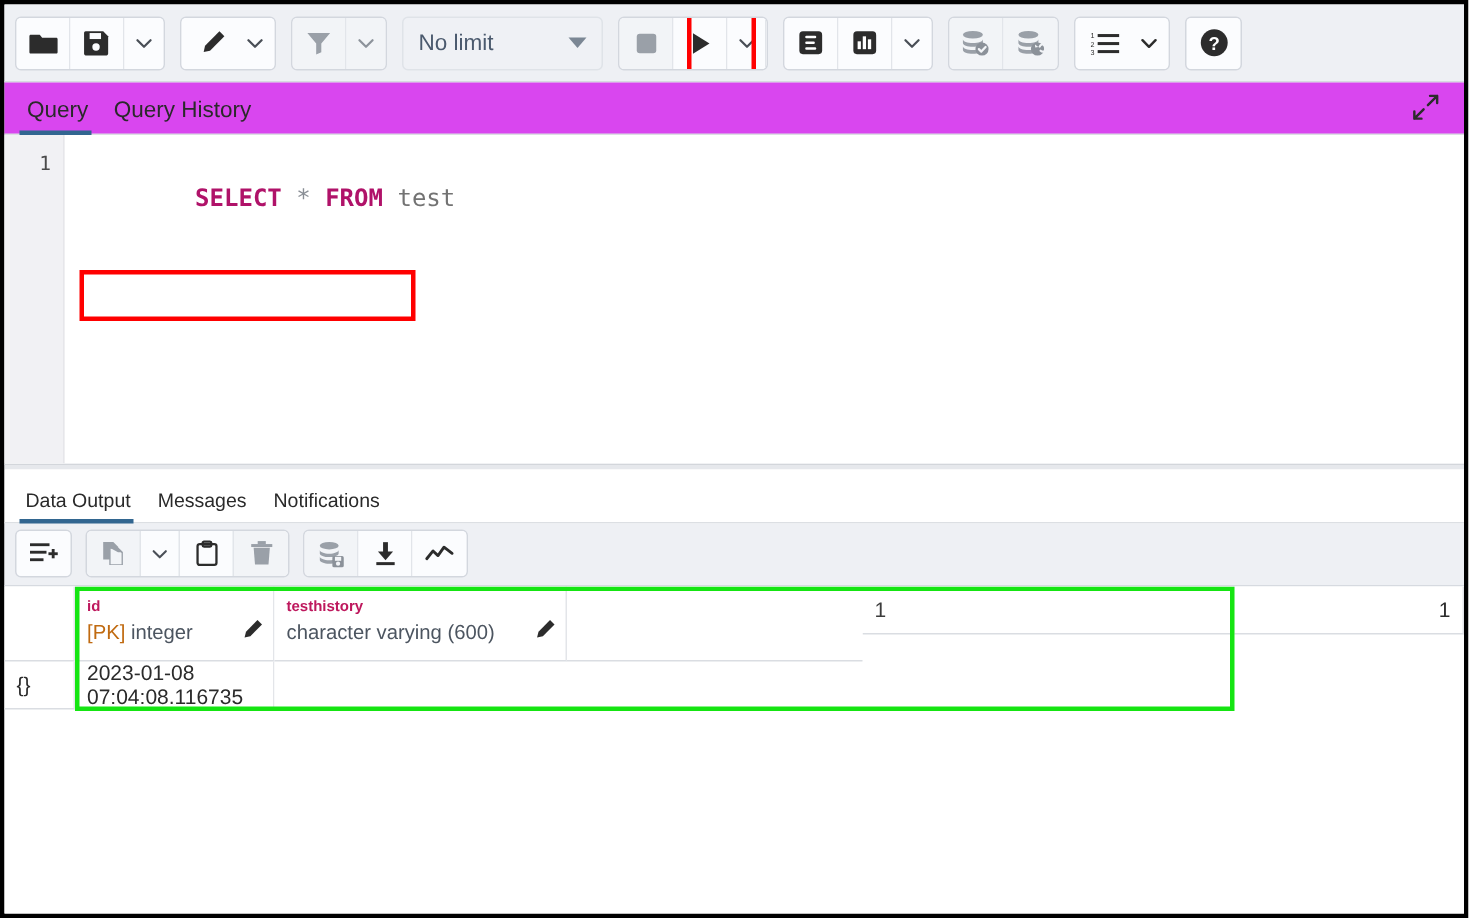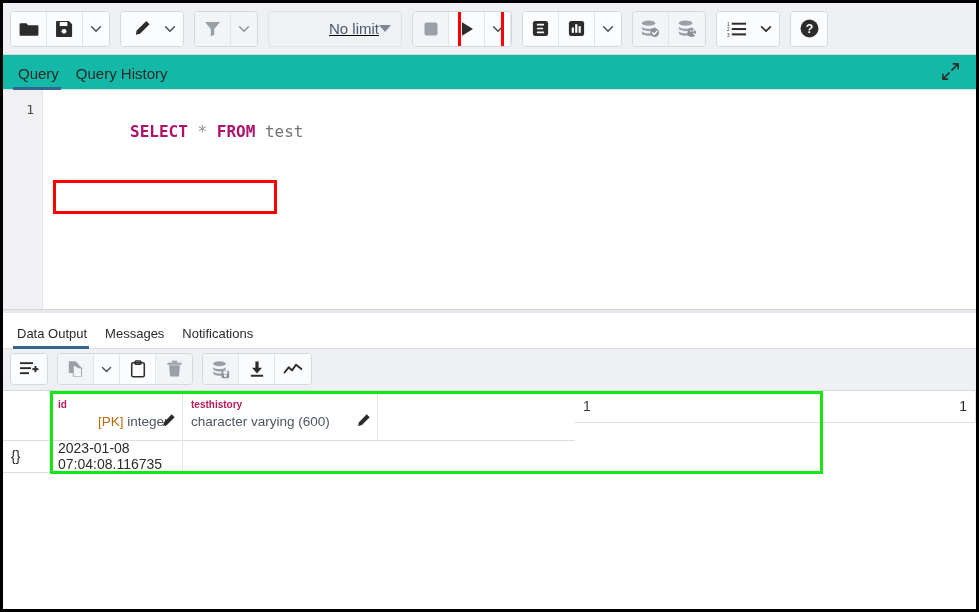--- a/index.html
+++ b/index.html
@@ -53,29 +53,28 @@
   .tb-btn:last-child { border-right: none; }
   .tb-btn.disabled { background: #f2f4f7; cursor: default; }
   .tb-btn.chev { min-width: 26px; padding: 0 5px; }
   .tb-btn svg { display: block; }
   .ico-dark { fill: #2c2c2c; }
   .ico-grey { fill: #9aa0a8; }
 
   .limit-select {
     display: flex;
     align-items: center;
-    justify-content: flex-end;
+    justify-content: space-between;
     background: #eff1f5;
     border: 1px solid #dfe3e8;
     border-radius: 4px;
     height: 36px;
     width: 134px;
     padding: 0 10px;
     cursor: pointer;
-    text-decoration: underline;
   }
   .limit-label {
     font-size: 15px;
     color: #4b5a6e;
   }
   .caret-down {
     width: 0; height: 0;
     border-left: 6px solid transparent;
     border-right: 6px solid transparent;
     border-top: 7px solid #7b8794;
@@ -91,21 +90,21 @@
     pointer-events: none;
     z-index: 5;
   }
 
   
   .qtabs {
     height: 34px;
     min-height: 35px;
     display: flex;
     align-items: flex-end;
-    background: #14b8a6;
+    background: #d946ef;
     border-bottom: 1px solid #dcdfe3;
     padding-left: 10px;
     position: relative;
   }
   .qtab {
     font-size: 15px;
     color: #2a2a2a;
     padding: 0 12px 7px 5px;
     cursor: pointer;
     position: relative;
@@ -241,21 +240,21 @@
     font-size: 10px;
     font-weight: bold;
     color: #be185d;
     line-height: 17px;
   }
   .gh-type {
     font-size: 13.5px;
     color: #4c5560;
     line-height: 18px;
   }
-  .pk { color: #c06a10; margin-left: 40px; }
+  .pk { color: #c06a10; }
   .pencil {
     position: absolute;
     right: 6px;
     bottom: 8px;
   }
   .gc {
     height: 32px;
     font-size: 14px;
     color: #2b2b2b;
     display: flex;

